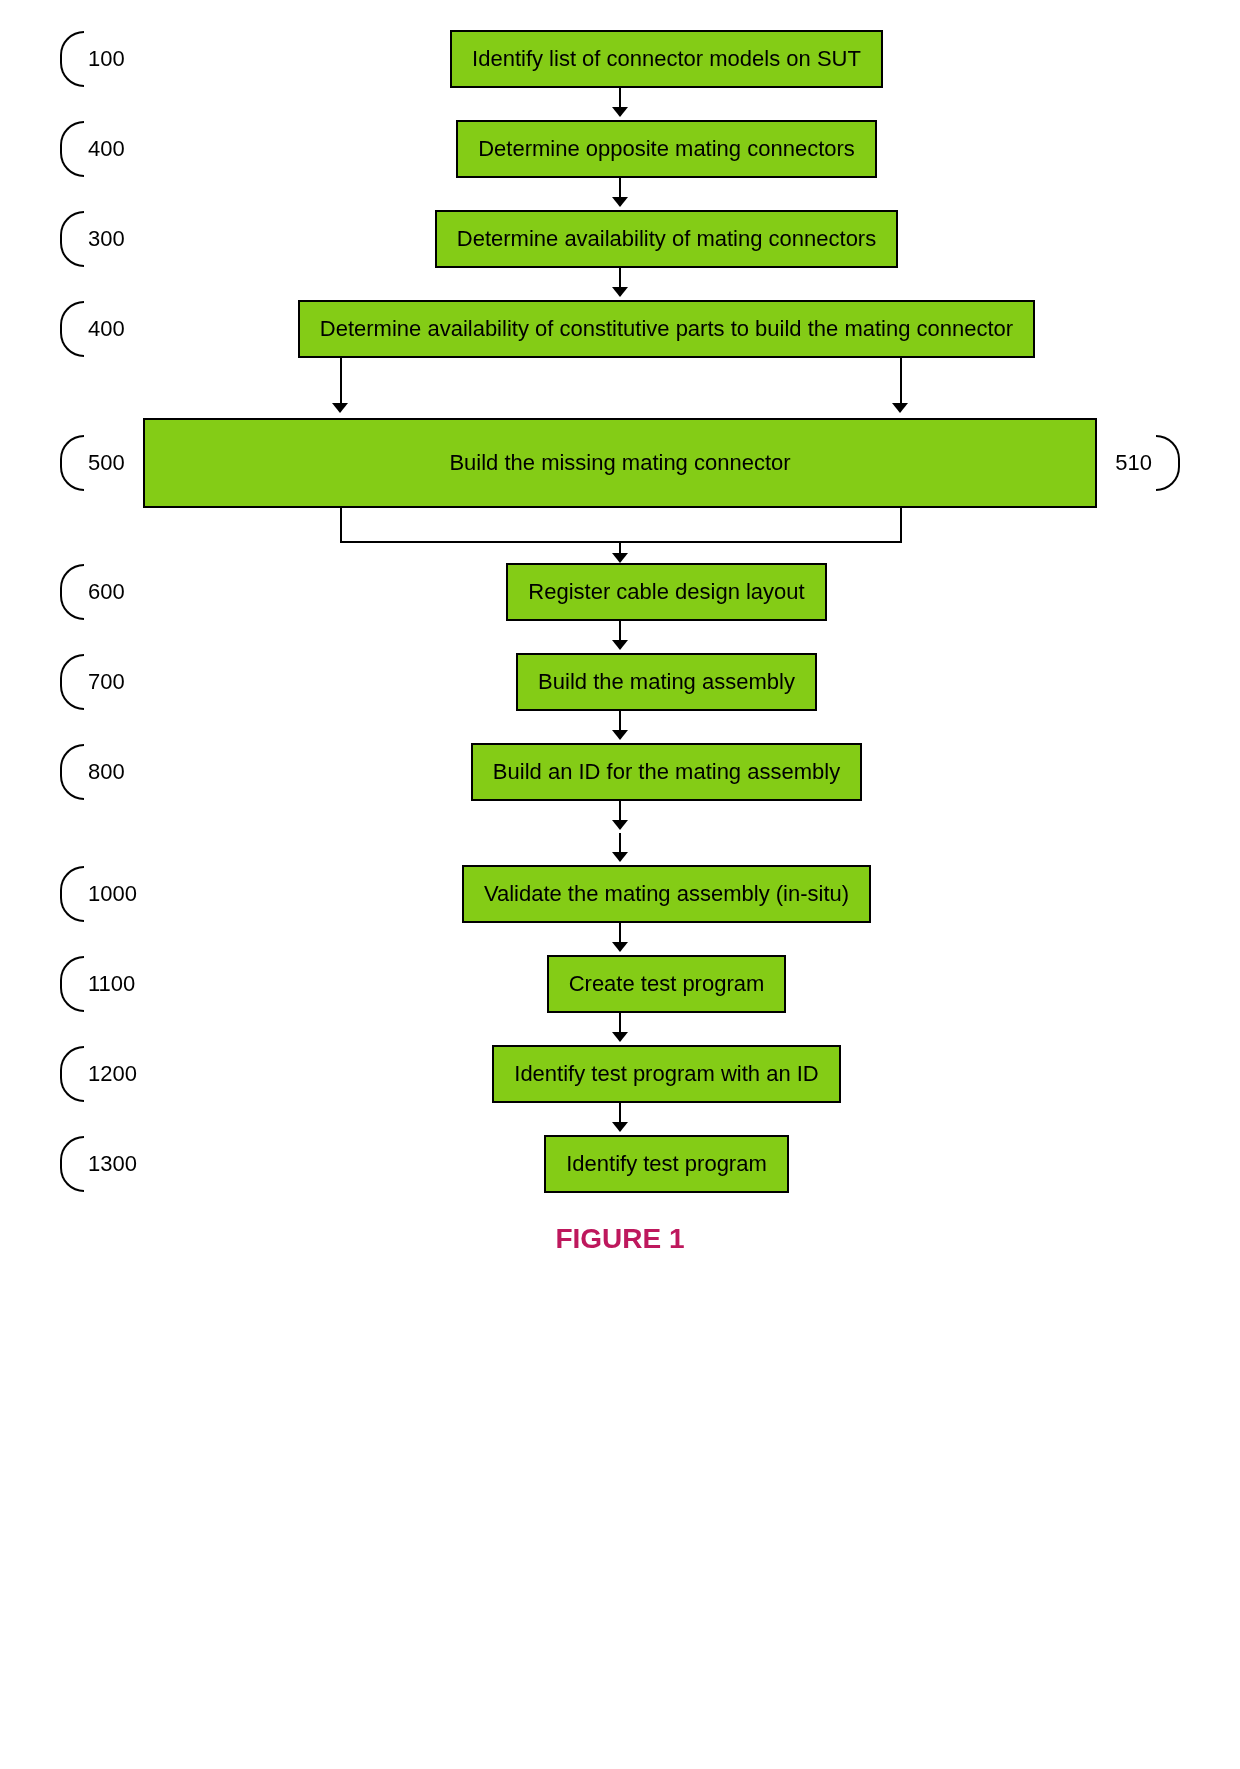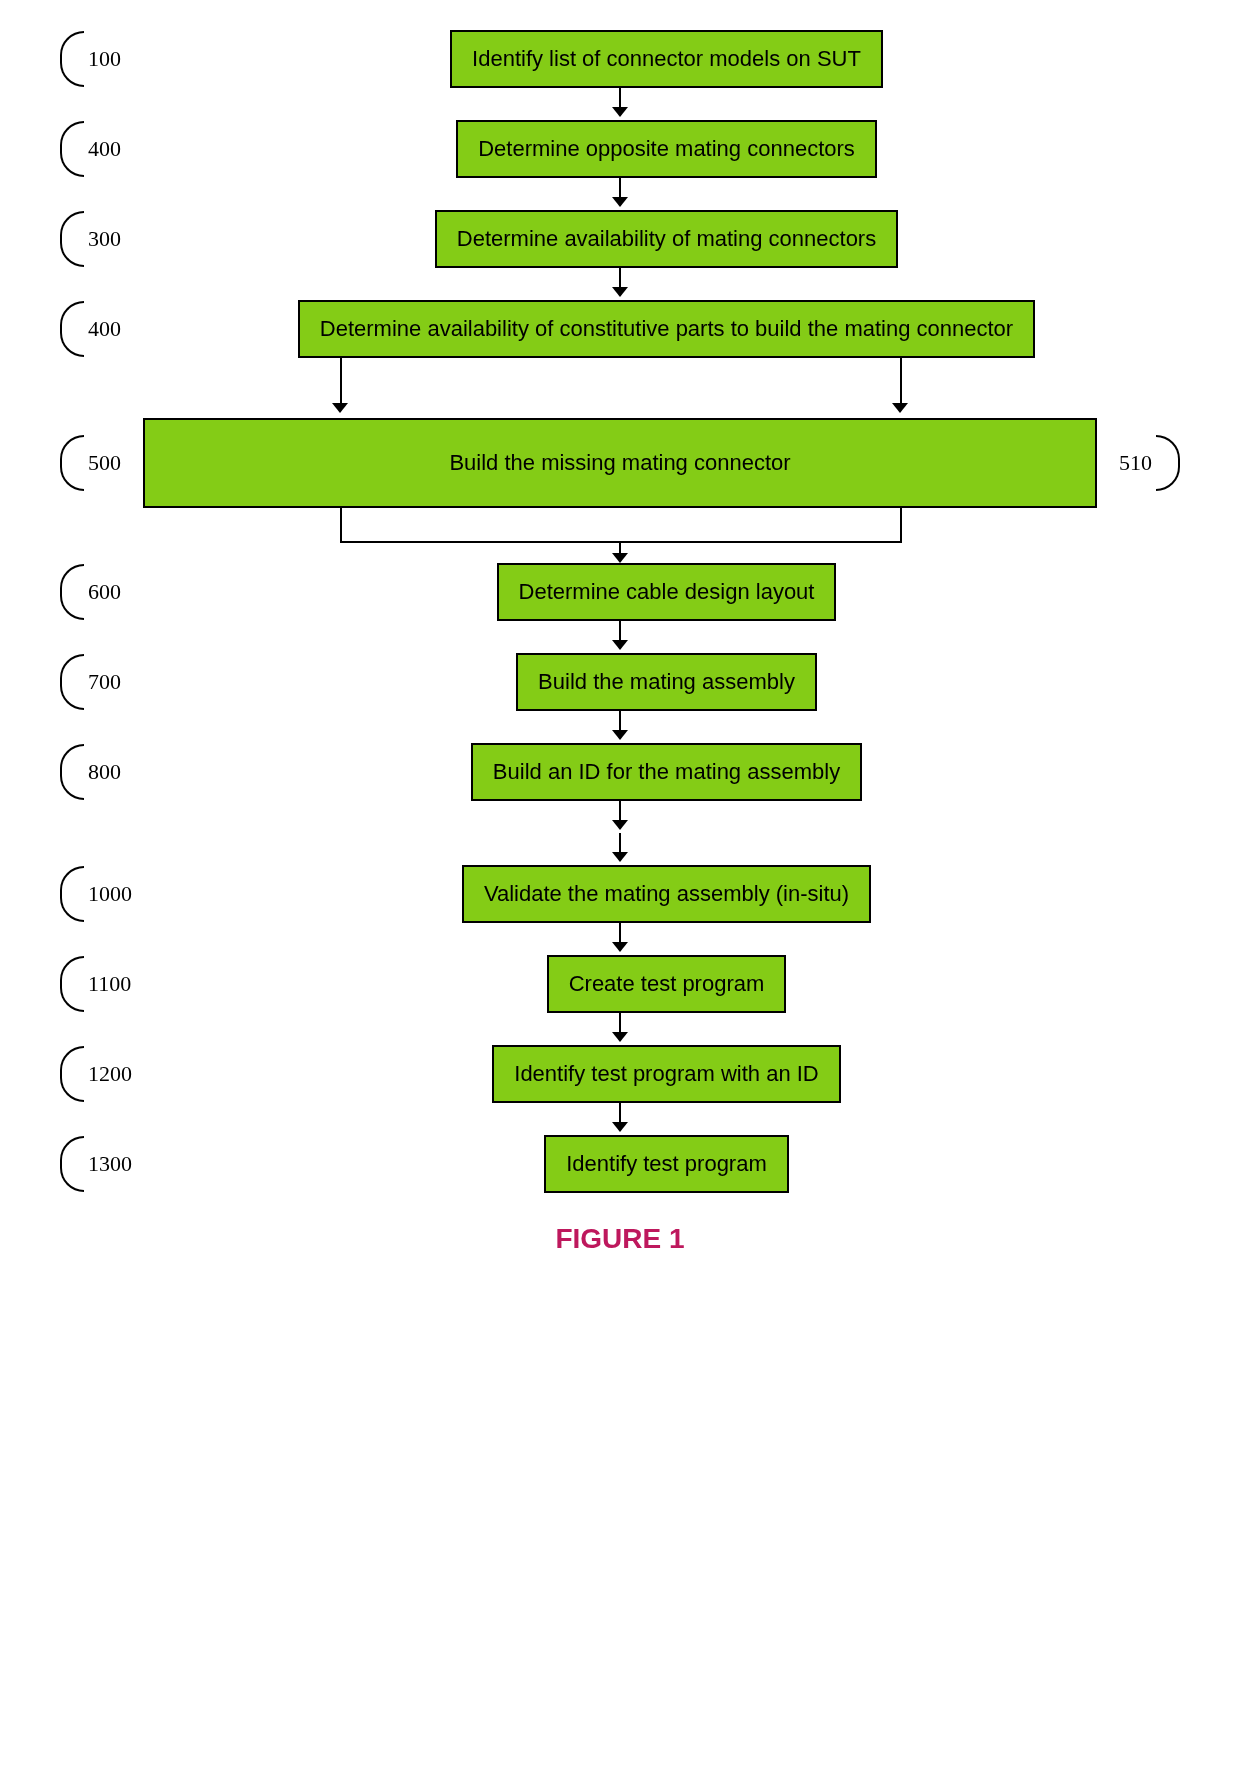--- a/index.html
+++ b/index.html
@@ -221,21 +221,20 @@
       border: 2.5px solid #000;
       border-right: none;
       border-radius: 28px 0 0 28px;
       margin-right: 4px;
       flex-shrink: 0;
     }
     .label-num {
       font-size: 22px;
       color: #000;
       min-width: 55px;
-      font-family: Liberation Serif, serif;
     }
     
     .label-bracket-right {
       display: flex;
       align-items: center;
     }
     .label-bracket-shape-right {
       width: 24px;
       height: 56px;
       border: 2.5px solid #000;
@@ -347,21 +346,21 @@
     </div>
   </div>
 
   <div class="row-wrapper">
     <div class="label-bracket">
       <div class="label-bracket-shape"></div>
       <span class="label-num">600</span>
     </div>
     <div class="main-content">
       <div class="step-box step-box-full">
-        <span>Determine cable design layout</span>
+        <span>Register cable design layout</span>
       </div>
     </div>
   </div>
 
   <div class="arrow-down"></div>
 
   <div class="row-wrapper">
     <div class="label-bracket">
       <div class="label-bracket-shape"></div>
       <span class="label-num">700</span>

